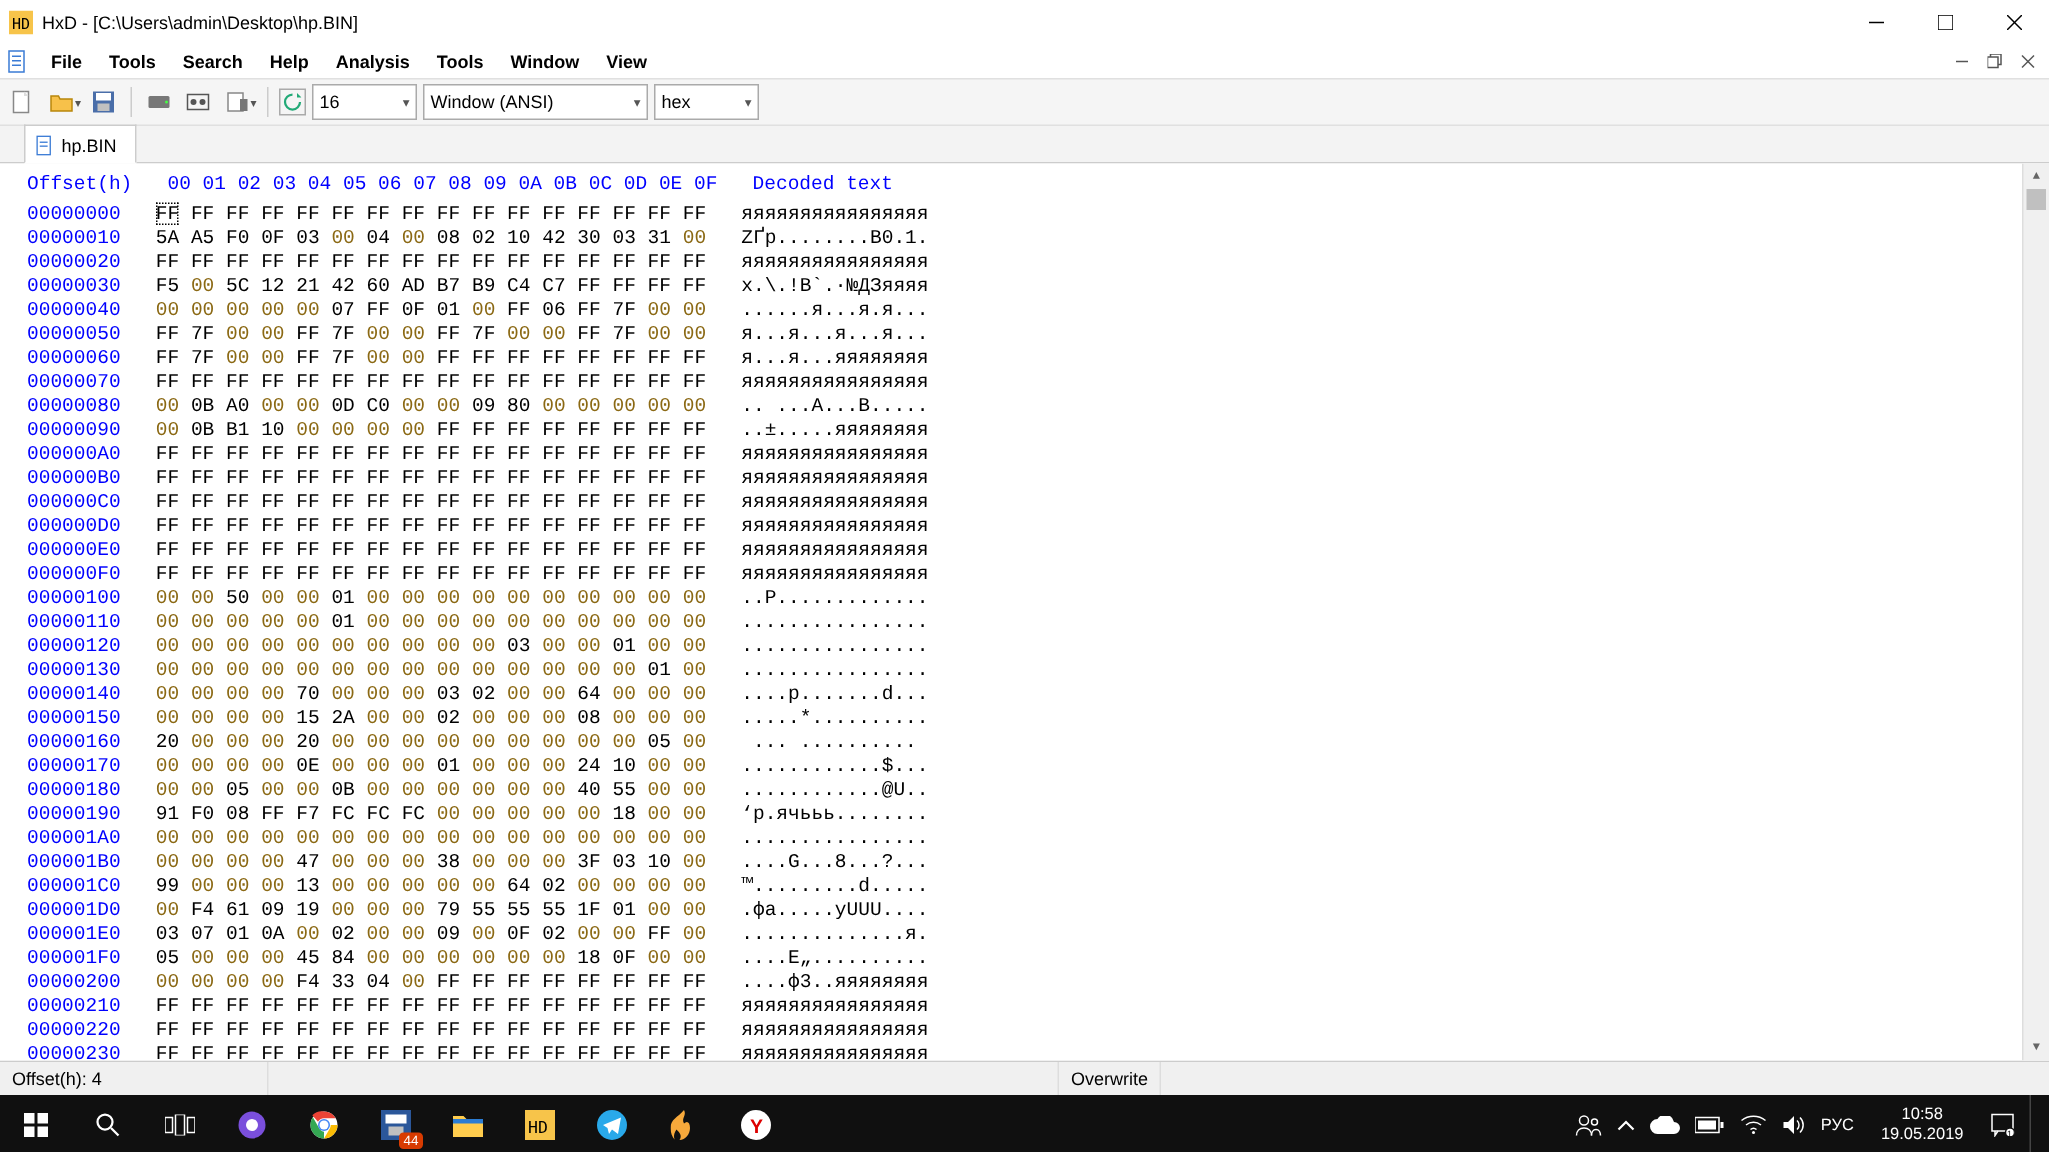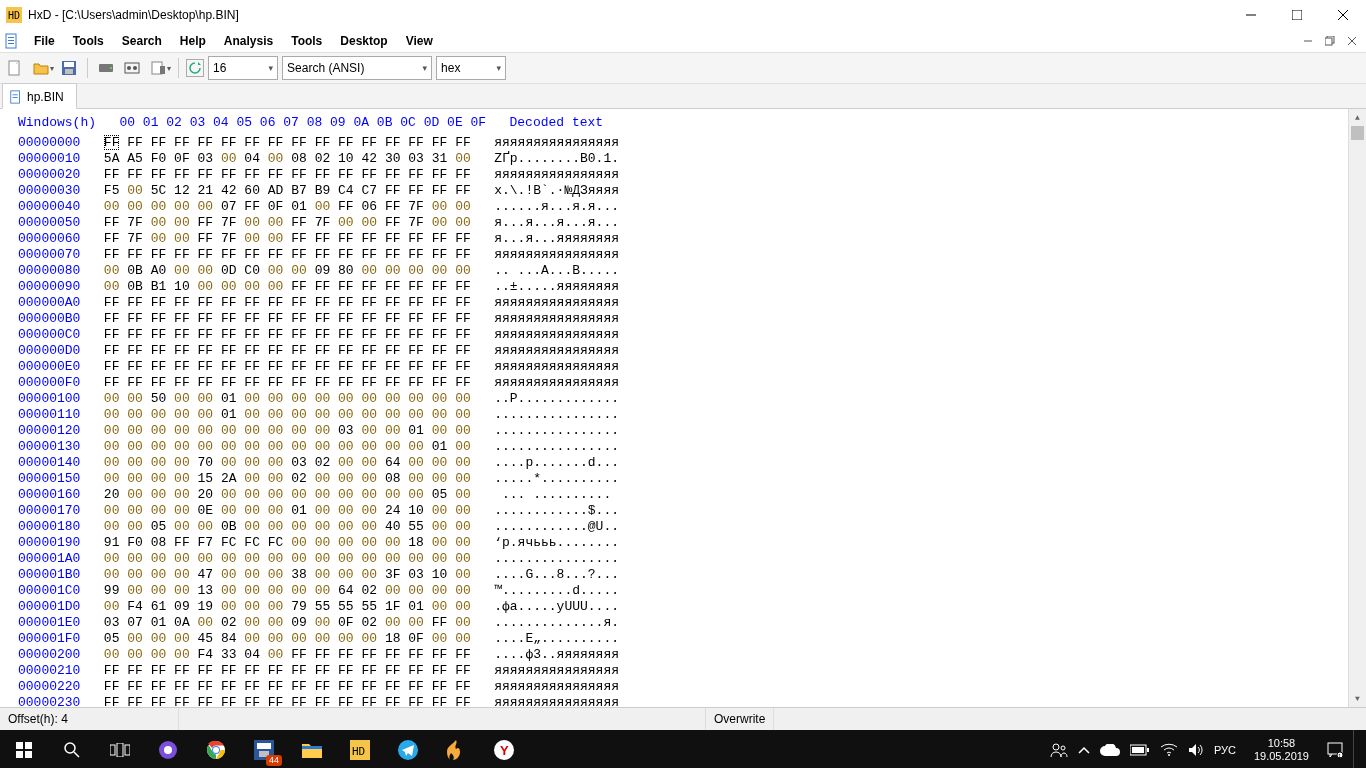--- a/index.html
+++ b/index.html
@@ -34,21 +34,21 @@
   .tb-combo {
     height: 22px; border:1px solid #aaa; background:#fff; display:flex; align-items:center;
     padding: 0 4px; gap:4px;
   }
   .tb-combo .arrow { font-size:9px; color:#555; }
   .tb-combo.num { width:60px; }
   .tb-combo.enc { width:140px; }
   .tb-combo.base{ width:60px; }
   .tb-upd { width:16px; height:16px; border:1px solid #aaa; display:flex; align-items:center; justify-content:center; font-size:10px;}
   .tabbar {
-    height: 24px; display:flex; align-items:flex-end; padding-left:2px; border-bottom:1px solid #ccc;
+    height: 24px; display:flex; align-items:flex-end; padding-left:16px; border-bottom:1px solid #ccc;
     background:#f3f3f3;
   }
   .tab {
     height:22px; padding: 2px 12px 0 6px; background:#fff; border:1px solid #ccc; border-bottom:1px solid #fff;
     display:flex; align-items:center; gap:4px; font-size:12px; position:relative; top:1px;
   }
   .hex-area {
     height: 598px; overflow:hidden; position:relative; background:#fff;
     font-family: Consolas, "Courier New", monospace; font-size: 13px; line-height: 16px;
   }
@@ -128,21 +128,21 @@
         <rect x="4" y="7" width="6" height="1" fill="#3a7bd5"></rect>
         <rect x="4" y="10" width="6" height="1" fill="#3a7bd5"></rect>
       </svg>
   </span>
   <span class="item">File</span>
   <span class="item">Tools</span>
   <span class="item">Search</span>
   <span class="item">Help</span>
   <span class="item">Analysis</span>
   <span class="item">Tools</span>
-  <span class="item">Desktop</span>
+  <span class="item">Window</span>
   <span class="item">View</span>
   <div class="right">
     <div>
         <svg width="10" height="10" viewBox="0 0 10 10">
           <line x1="1" y1="5" x2="9" y2="5" stroke="#555"></line>
         </svg>
       </div>
     <div>
         <svg width="10" height="10" viewBox="0 0 10 10">
           <rect x="2" y="0" width="7" height="7" fill="none" stroke="#555"></rect>
@@ -204,21 +204,21 @@
     <svg width="12" height="12" viewBox="0 0 12 12">
         <path d="M6 1a5 5 0 1 0 5 5" fill="none" stroke="#2a7" stroke-width="1.5"></path>
         <polygon points="9,0 12,3 9,3" fill="#2a7"></polygon>
       </svg>
   </div>
   <div class="tb-combo num">
     <span>16</span>
     <span class="arrow" style="margin-left:auto">▾</span>
   </div>
   <div class="tb-combo enc">
-    <span>Search (ANSI)</span>
+    <span>Window (ANSI)</span>
     <span class="arrow" style="margin-left:auto">▾</span>
   </div>
   <div class="tb-combo base">
     <span>hex</span>
     <span class="arrow" style="margin-left:auto">▾</span>
   </div>
 </div>
 
 <div class="tabbar">
   <div class="tab">
@@ -228,21 +228,21 @@
           <rect x="4" y="5" width="6" height="1" fill="#3a7bd5"></rect>
           <rect x="4" y="8" width="6" height="1" fill="#3a7bd5"></rect>
         </svg>
     </span>
     <span>hp.BIN</span>
   </div>
 </div>
 
 <div class="hex-area">
   <div class="hex-inner">
-    <div class="hdr"><span>Windows(h)</span>   <span>00 01 02 03 04 05 06 07 08 09 0A 0B 0C 0D 0E 0F</span>   <span>Decoded text</span></div>
+    <div class="hdr"><span>Offset(h)</span>   <span>00 01 02 03 04 05 06 07 08 09 0A 0B 0C 0D 0E 0F</span>   <span>Decoded text</span></div>
     <div id="hex-rows">
         <div class="row"><span class="off">00000000</span>   <span class="sel" style="color:#000">FF</span> <span style="color:#000">FF</span> <span style="color:#000">FF</span> <span style="color:#000">FF</span> <span style="color:#000">FF</span> <span style="color:#000">FF</span> <span style="color:#000">FF</span> <span style="color:#000">FF</span> <span style="color:#000">FF</span> <span style="color:#000">FF</span> <span style="color:#000">FF</span> <span style="color:#000">FF</span> <span style="color:#000">FF</span> <span style="color:#000">FF</span> <span style="color:#000">FF</span> <span style="color:#000">FF</span>   <span class="txt">яяяяяяяяяяяяяяяя</span></div>
         <div class="row"><span class="off">00000010</span>   <span style="color:#000">5A</span> <span style="color:#000">A5</span> <span style="color:#000">F0</span> <span style="color:#000">0F</span> <span style="color:#000">03</span> <span style="color:#8b6914">00</span> <span style="color:#000">04</span> <span style="color:#8b6914">00</span> <span style="color:#000">08</span> <span style="color:#000">02</span> <span style="color:#000">10</span> <span style="color:#000">42</span> <span style="color:#000">30</span> <span style="color:#000">03</span> <span style="color:#000">31</span> <span style="color:#8b6914">00</span>   <span class="txt">ZҐр........B0.1.</span></div>
         <div class="row"><span class="off">00000020</span>   <span style="color:#000">FF</span> <span style="color:#000">FF</span> <span style="color:#000">FF</span> <span style="color:#000">FF</span> <span style="color:#000">FF</span> <span style="color:#000">FF</span> <span style="color:#000">FF</span> <span style="color:#000">FF</span> <span style="color:#000">FF</span> <span style="color:#000">FF</span> <span style="color:#000">FF</span> <span style="color:#000">FF</span> <span style="color:#000">FF</span> <span style="color:#000">FF</span> <span style="color:#000">FF</span> <span style="color:#000">FF</span>   <span class="txt">яяяяяяяяяяяяяяяя</span></div>
         <div class="row"><span class="off">00000030</span>   <span style="color:#000">F5</span> <span style="color:#8b6914">00</span> <span style="color:#000">5C</span> <span style="color:#000">12</span> <span style="color:#000">21</span> <span style="color:#000">42</span> <span style="color:#000">60</span> <span style="color:#000">AD</span> <span style="color:#000">B7</span> <span style="color:#000">B9</span> <span style="color:#000">C4</span> <span style="color:#000">C7</span> <span style="color:#000">FF</span> <span style="color:#000">FF</span> <span style="color:#000">FF</span> <span style="color:#000">FF</span>   <span class="txt">х.\.!B`.·№ДЗяяяя</span></div>
         <div class="row"><span class="off">00000040</span>   <span style="color:#8b6914">00</span> <span style="color:#8b6914">00</span> <span style="color:#8b6914">00</span> <span style="color:#8b6914">00</span> <span style="color:#8b6914">00</span> <span style="color:#000">07</span> <span style="color:#000">FF</span> <span style="color:#000">0F</span> <span style="color:#000">01</span> <span style="color:#8b6914">00</span> <span style="color:#000">FF</span> <span style="color:#000">06</span> <span style="color:#000">FF</span> <span style="color:#000">7F</span> <span style="color:#8b6914">00</span> <span style="color:#8b6914">00</span>   <span class="txt">......я...я.я...</span></div>
         <div class="row"><span class="off">00000050</span>   <span style="color:#000">FF</span> <span style="color:#000">7F</span> <span style="color:#8b6914">00</span> <span style="color:#8b6914">00</span> <span style="color:#000">FF</span> <span style="color:#000">7F</span> <span style="color:#8b6914">00</span> <span style="color:#8b6914">00</span> <span style="color:#000">FF</span> <span style="color:#000">7F</span> <span style="color:#8b6914">00</span> <span style="color:#8b6914">00</span> <span style="color:#000">FF</span> <span style="color:#000">7F</span> <span style="color:#8b6914">00</span> <span style="color:#8b6914">00</span>   <span class="txt">я...я...я...я...</span></div>
         <div class="row"><span class="off">00000060</span>   <span style="color:#000">FF</span> <span style="color:#000">7F</span> <span style="color:#8b6914">00</span> <span style="color:#8b6914">00</span> <span style="color:#000">FF</span> <span style="color:#000">7F</span> <span style="color:#8b6914">00</span> <span style="color:#8b6914">00</span> <span style="color:#000">FF</span> <span style="color:#000">FF</span> <span style="color:#000">FF</span> <span style="color:#000">FF</span> <span style="color:#000">FF</span> <span style="color:#000">FF</span> <span style="color:#000">FF</span> <span style="color:#000">FF</span>   <span class="txt">я...я...яяяяяяяя</span></div>
         <div class="row"><span class="off">00000070</span>   <span style="color:#000">FF</span> <span style="color:#000">FF</span> <span style="color:#000">FF</span> <span style="color:#000">FF</span> <span style="color:#000">FF</span> <span style="color:#000">FF</span> <span style="color:#000">FF</span> <span style="color:#000">FF</span> <span style="color:#000">FF</span> <span style="color:#000">FF</span> <span style="color:#000">FF</span> <span style="color:#000">FF</span> <span style="color:#000">FF</span> <span style="color:#000">FF</span> <span style="color:#000">FF</span> <span style="color:#000">FF</span>   <span class="txt">яяяяяяяяяяяяяяяя</span></div>
         <div class="row"><span class="off">00000080</span>   <span style="color:#8b6914">00</span> <span style="color:#000">0B</span> <span style="color:#000">A0</span> <span style="color:#8b6914">00</span> <span style="color:#8b6914">00</span> <span style="color:#000">0D</span> <span style="color:#000">C0</span> <span style="color:#8b6914">00</span> <span style="color:#8b6914">00</span> <span style="color:#000">09</span> <span style="color:#000">80</span> <span style="color:#8b6914">00</span> <span style="color:#8b6914">00</span> <span style="color:#8b6914">00</span> <span style="color:#8b6914">00</span> <span style="color:#8b6914">00</span>   <span class="txt">.. ...А...В.....</span></div>

